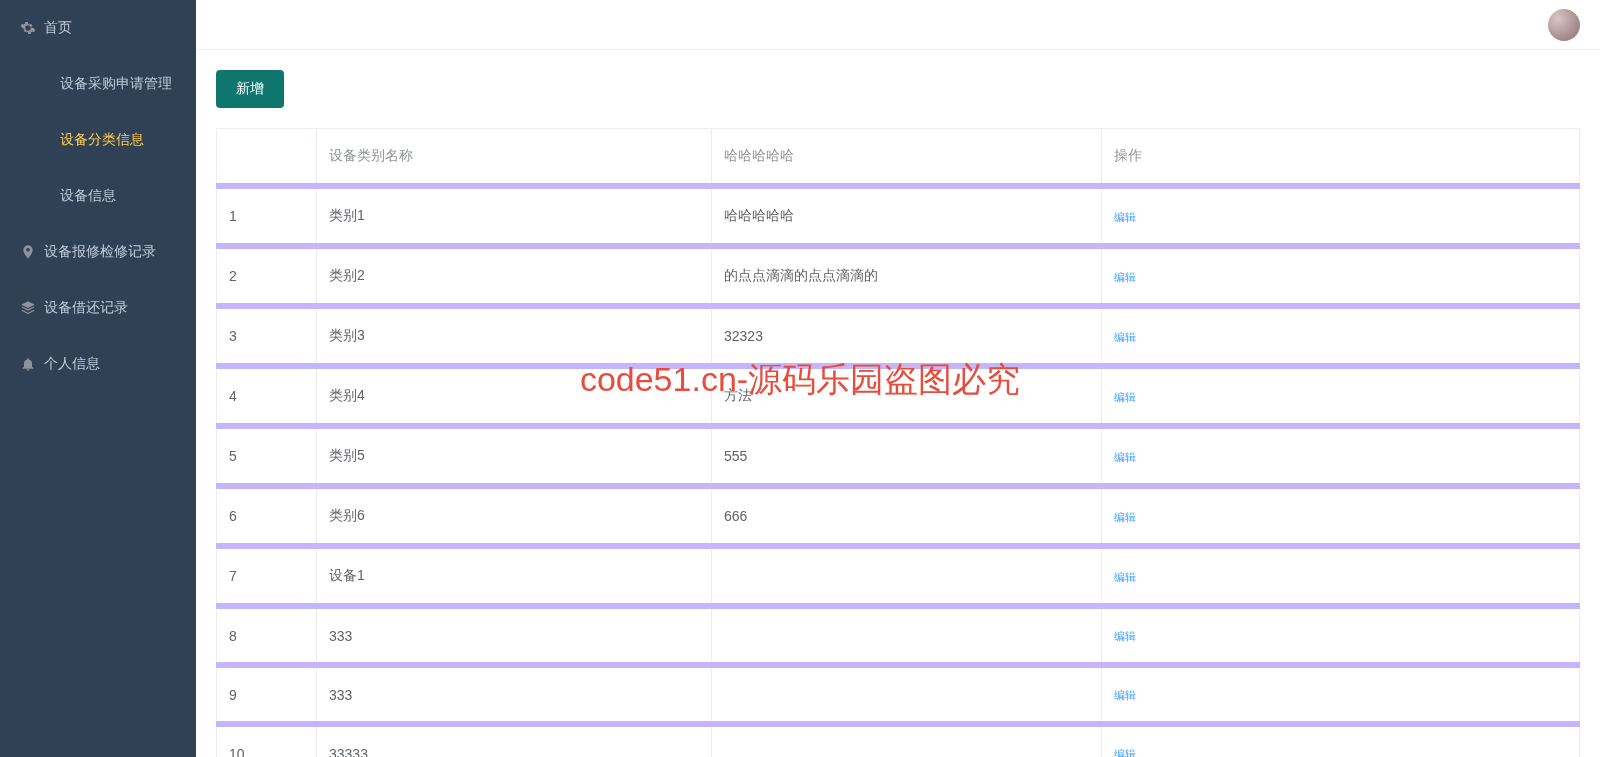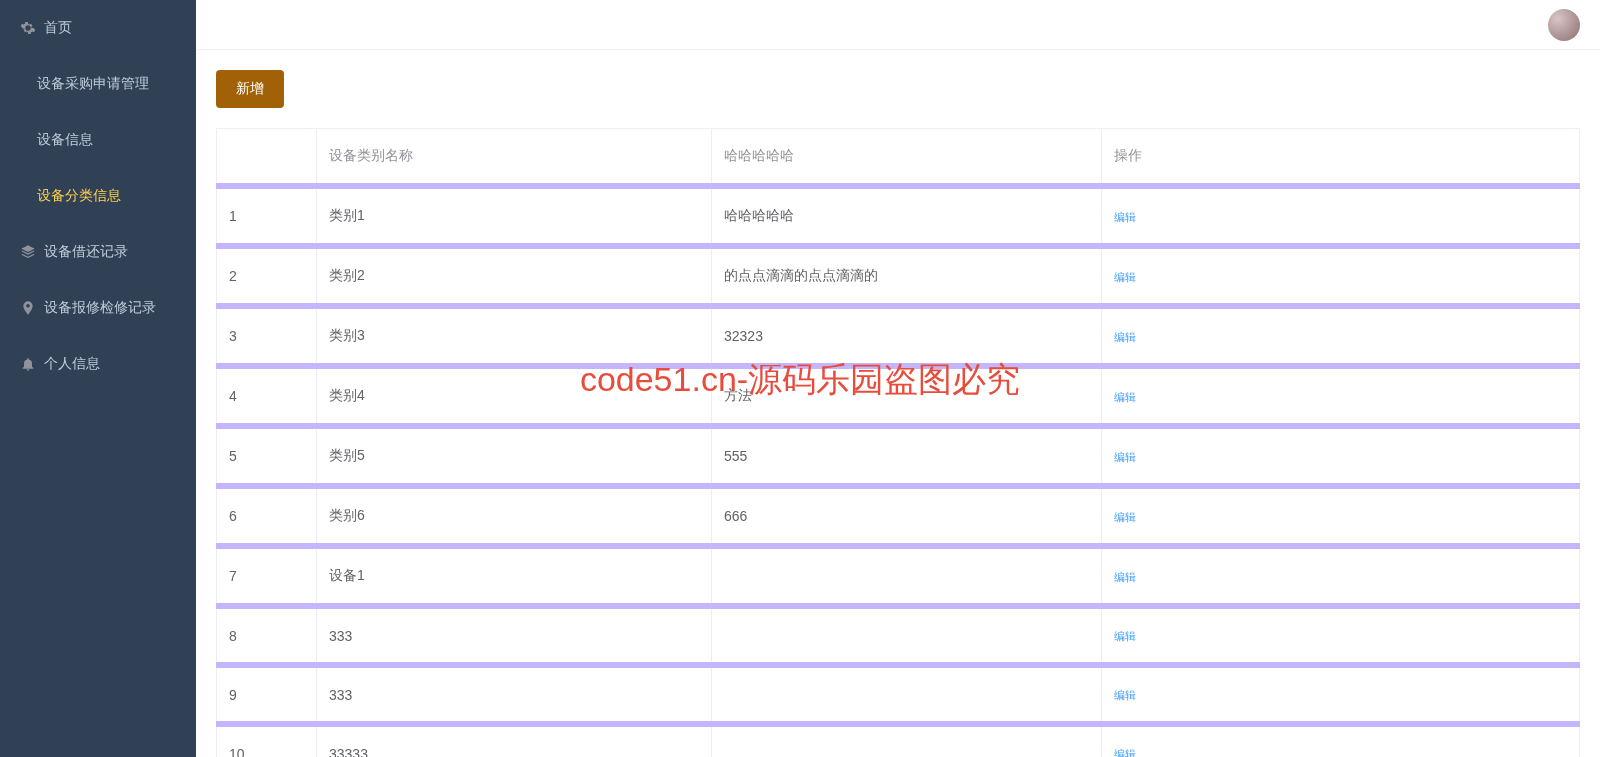--- a/index.html
+++ b/index.html
@@ -1,29 +1,29 @@
 <!DOCTYPE html>
 <html><head>
 <meta charset="utf-8">
 <style>
 * { margin: 0; padding: 0; box-sizing: border-box; }
 body { font-family: "Helvetica Neue", Helvetica, "PingFang SC", "Hiragino Sans GB", "Microsoft YaHei", Arial, sans-serif; font-size: 14px; color: #606266; background: #fff; }
 .layout { display: flex; min-height: 100vh; }
 .sidebar { width: 196px; background: #304156; color: #bfcbd9; flex-shrink: 0; }
 .side-item { display: flex; align-items: center; padding: 0 20px; height: 56px; cursor: pointer; color: #bfcbd9; font-size: 14px; }
-.side-item.sub { padding-left: 37px; }
+.side-item.sub { padding-left: 60px; }
 .side-item.active { color: #ffd04b; }
 .side-item .icon { width: 24px; display: inline-flex; align-items: center; justify-content: flex-start; color: #909399; }
 .side-item .label { flex: 1; }
 .side-item .arrow { font-size: 12px; color: #909399; }
 .main { flex: 1; display: flex; flex-direction: column; background: #fff; }
 .header { height: 50px; display: flex; justify-content: flex-end; align-items: center; padding-right: 20px; border-bottom: 1px solid #f0f0f0; }
 .avatar { width: 32px; height: 32px; border-radius: 50%; background: radial-gradient(circle at 30% 30%, #d9c5c5, #8a6e6e); }
 .content { padding: 20px; }
-.btn-primary { display: inline-block; background: #a16207; color: #fff; border: none; padding: 10px 20px; border-radius: 4px; font-size: 14px; cursor: pointer; margin-bottom: 20px; }
+.btn-primary { display: inline-block; background: #0f766e; color: #fff; border: none; padding: 10px 20px; border-radius: 4px; font-size: 14px; cursor: pointer; margin-bottom: 20px; }
 .table { width: 100%; border: 1px solid #ebeef5; border-collapse: collapse; table-layout: fixed; }
 .table th, .table td { padding: 18px 12px; text-align: left; font-weight: normal; border-bottom: 6px solid #c4b5fd; font-size: 14px; color: #606266; }
 .table th { color: #909399; background: #fff; }
 .col-idx { width: 100px; border-right: 1px solid #ebeef5; }
 .col-name { width: 395px; border-right: 1px solid #ebeef5; }
 .col-desc { width: 390px; border-right: 1px solid #ebeef5; }
 .col-act { }
 .link { color: #409eff; cursor: pointer; font-size: 11px; }
 .watermark { position: fixed; left: 50%; top: 380px; transform: translate(-50%, -50%); font-size: 34px; color: #e74c3c; font-weight: 500; pointer-events: none; white-space: nowrap; font-family: "SimHei", sans-serif; }
 svg { width: 16px; height: 16px; fill: currentColor; }
@@ -38,41 +38,41 @@
           <span class="icon">
             <svg viewBox="0 0 24 24">
               <path d="M12 8a4 4 0 100 8 4 4 0 000-8zm9 4a7 7 0 01-.1 1.2l2 1.6-2 3.4-2.4-1a7 7 0 01-2 1.2l-.4 2.6h-4l-.4-2.6a7 7 0 01-2-1.2l-2.4 1-2-3.4 2-1.6A7 7 0 013 12a7 7 0 01.1-1.2l-2-1.6 2-3.4 2.4 1a7 7 0 012-1.2L7.9 3h4l.4 2.6a7 7 0 012 1.2l2.4-1 2 3.4-2 1.6c0 .4.1.8.1 1.2z"></path>
             </svg>
           </span>
           <span class="label">首页</span>
         </div>
         <div class="side-item sub">
           <span class="label">设备采购申请管理</span>
         </div>
+        <div class="side-item sub active">
+          <span class="label">设备分类信息</span>
+        </div>
         <div class="side-item sub">
           <span class="label">设备信息</span>
         </div>
-        <div class="side-item sub active">
-          <span class="label">设备分类信息</span>
+        <div class="side-item">
+          <span class="icon">
+            <svg viewBox="0 0 24 24">
+              <path d="M12 2a7 7 0 00-7 7c0 5 7 13 7 13s7-8 7-13a7 7 0 00-7-7zm0 9.5A2.5 2.5 0 1112 6a2.5 2.5 0 010 5.5z"></path>
+            </svg>
+          </span>
+          <span class="label">设备报修检修记录</span>
         </div>
         <div class="side-item">
           <span class="icon">
             <svg viewBox="0 0 24 24">
               <path d="M12 2l10 5-10 5L2 7l10-5zm0 12l8-4 2 1-10 5L2 11l2-1 8 4zm0 5l8-4 2 1-10 5L2 16l2-1 8 4z"></path>
             </svg>
           </span>
           <span class="label">设备借还记录</span>
-        </div>
-        <div class="side-item">
-          <span class="icon">
-            <svg viewBox="0 0 24 24">
-              <path d="M12 2a7 7 0 00-7 7c0 5 7 13 7 13s7-8 7-13a7 7 0 00-7-7zm0 9.5A2.5 2.5 0 1112 6a2.5 2.5 0 010 5.5z"></path>
-            </svg>
-          </span>
-          <span class="label">设备报修检修记录</span>
         </div>
         <div class="side-item">
           <span class="icon">
             <svg viewBox="0 0 24 24">
               <path d="M12 22a2 2 0 002-2h-4a2 2 0 002 2zm6-6V11a6 6 0 00-5-5.9V4a1 1 0 00-2 0v1.1A6 6 0 006 11v5l-2 2v1h16v-1l-2-2z"></path>
             </svg>
           </span>
           <span class="label">个人信息</span>
         </div>
       </div>

